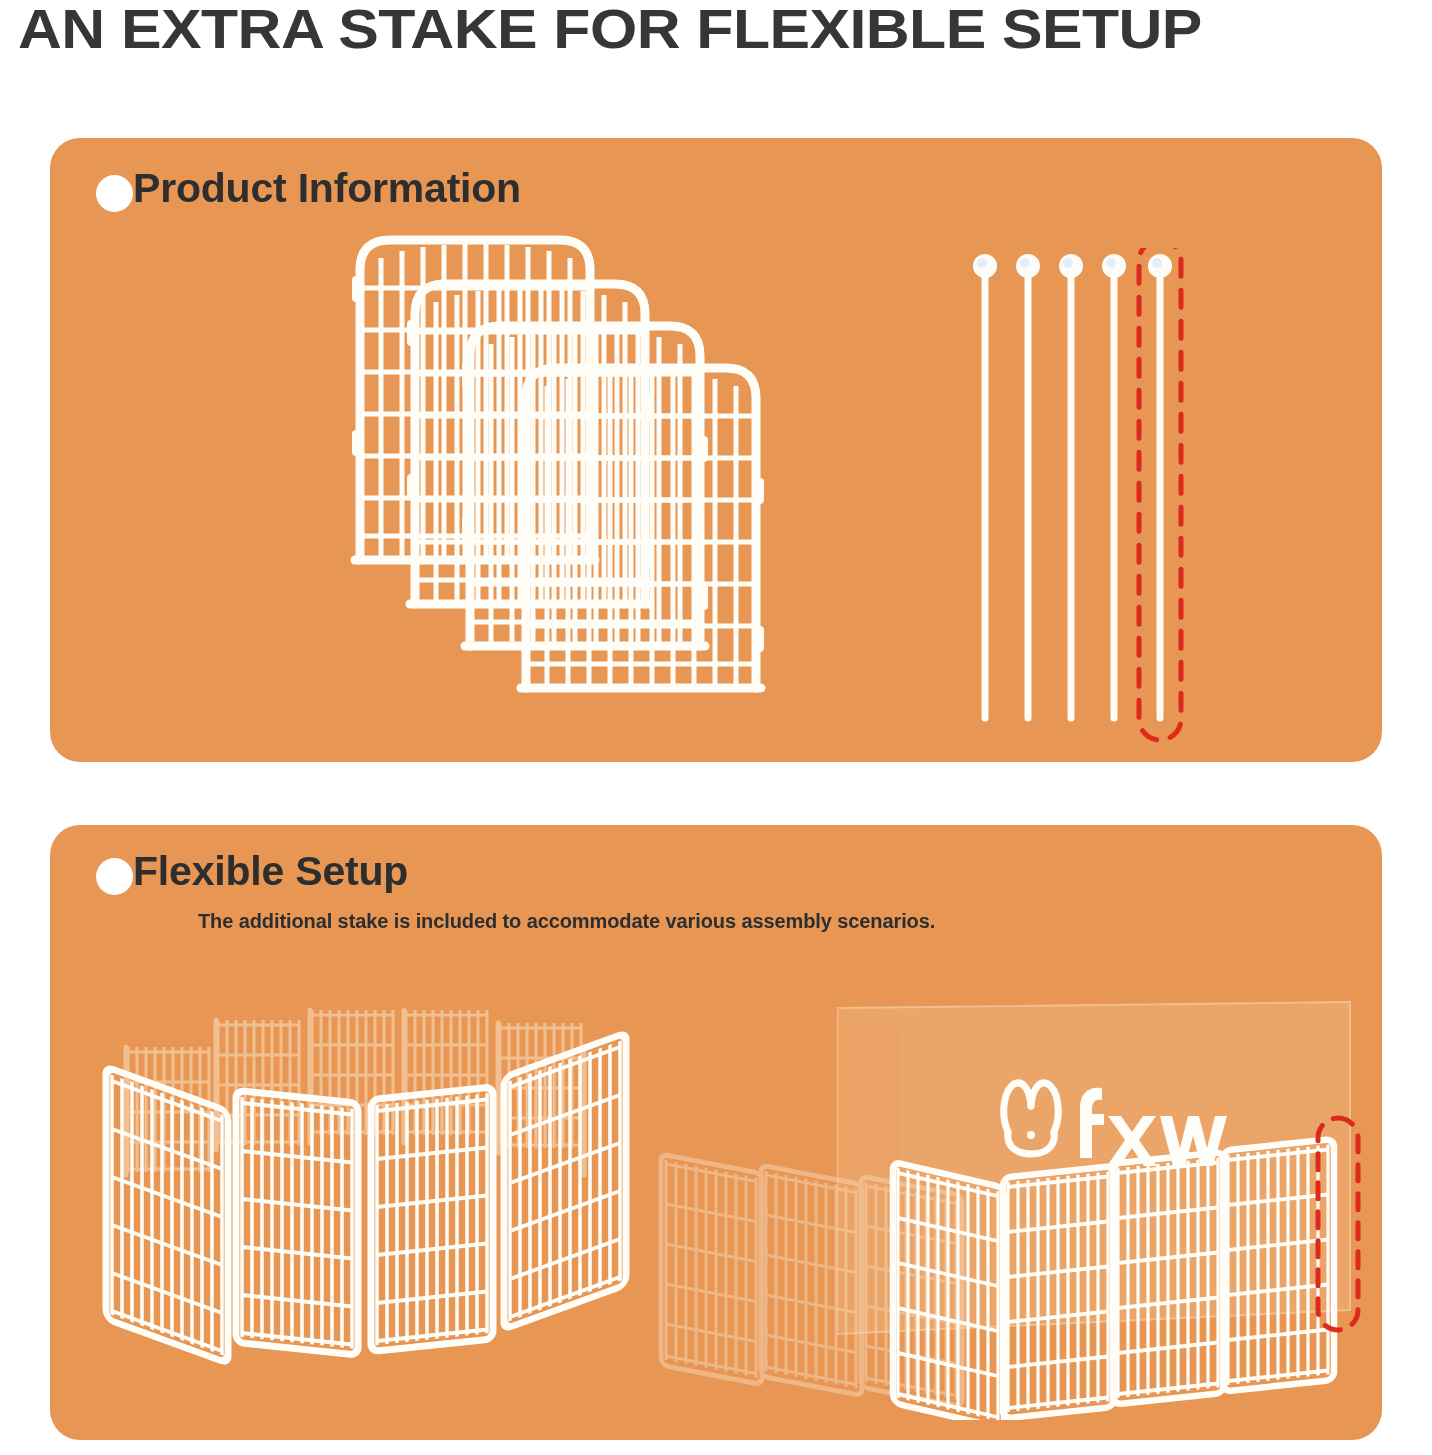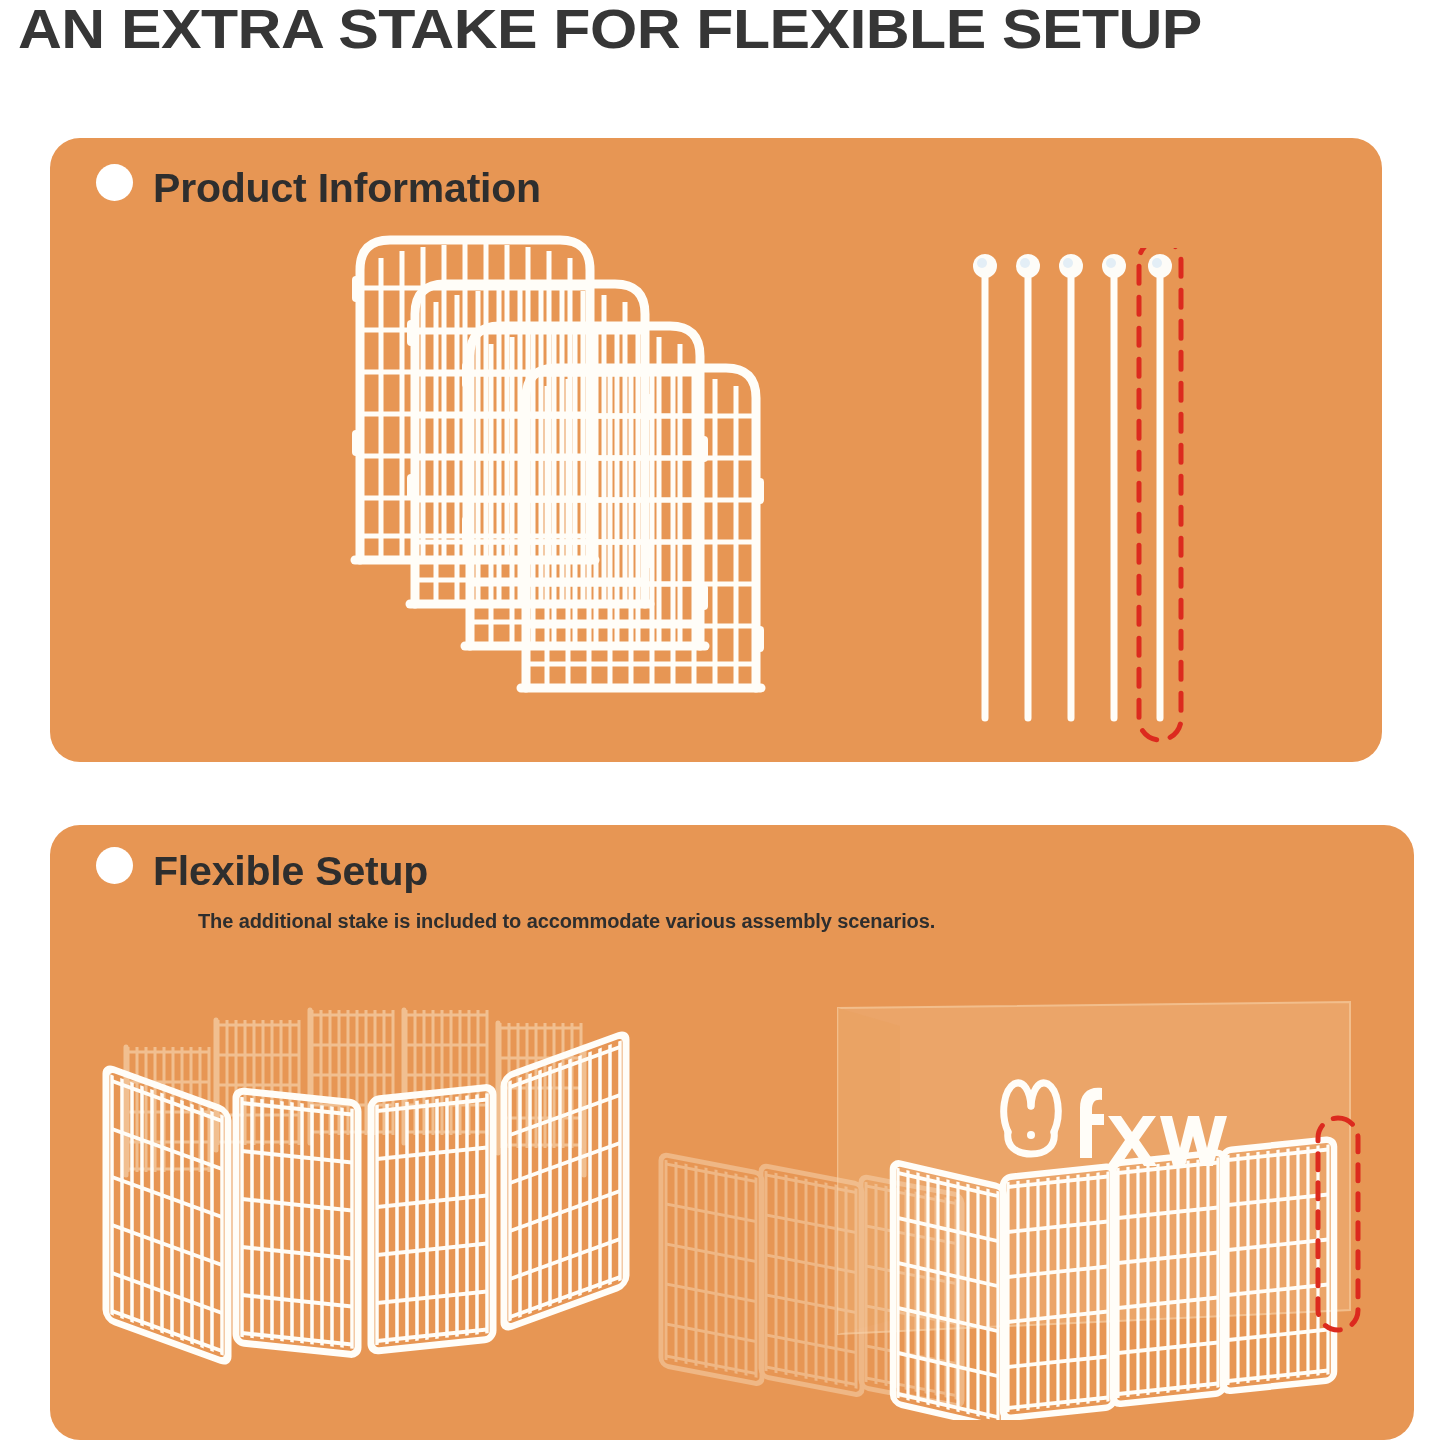--- a/index.html
+++ b/index.html
@@ -37,27 +37,26 @@
 
   
   .card {
     position: absolute;
     left: 50px;
     width: 1332px;
     background: #E79654;
     border-radius: 30px;
   }
   #card-product { top: 138px; height: 624px; }
-  #card-flexible { top: 825px; height: 615px; padding-left: 32px; }
+  #card-flexible { top: 825px; height: 615px; }
 
   .card-header {
     position: absolute;
     display: flex;
-    align-items: flex-start;
-    gap: 20px;
+    align-items: flex-end;
   }
   #card-product .card-header { left: 46px; top: 26px; }
   #card-flexible .card-header { left: 46px; top: 22px; }
 
   .bullet-dot {
     width: 37px;
     height: 37px;
     border-radius: 50%;
     background: #ffffff;
     flex: 0 0 auto;

